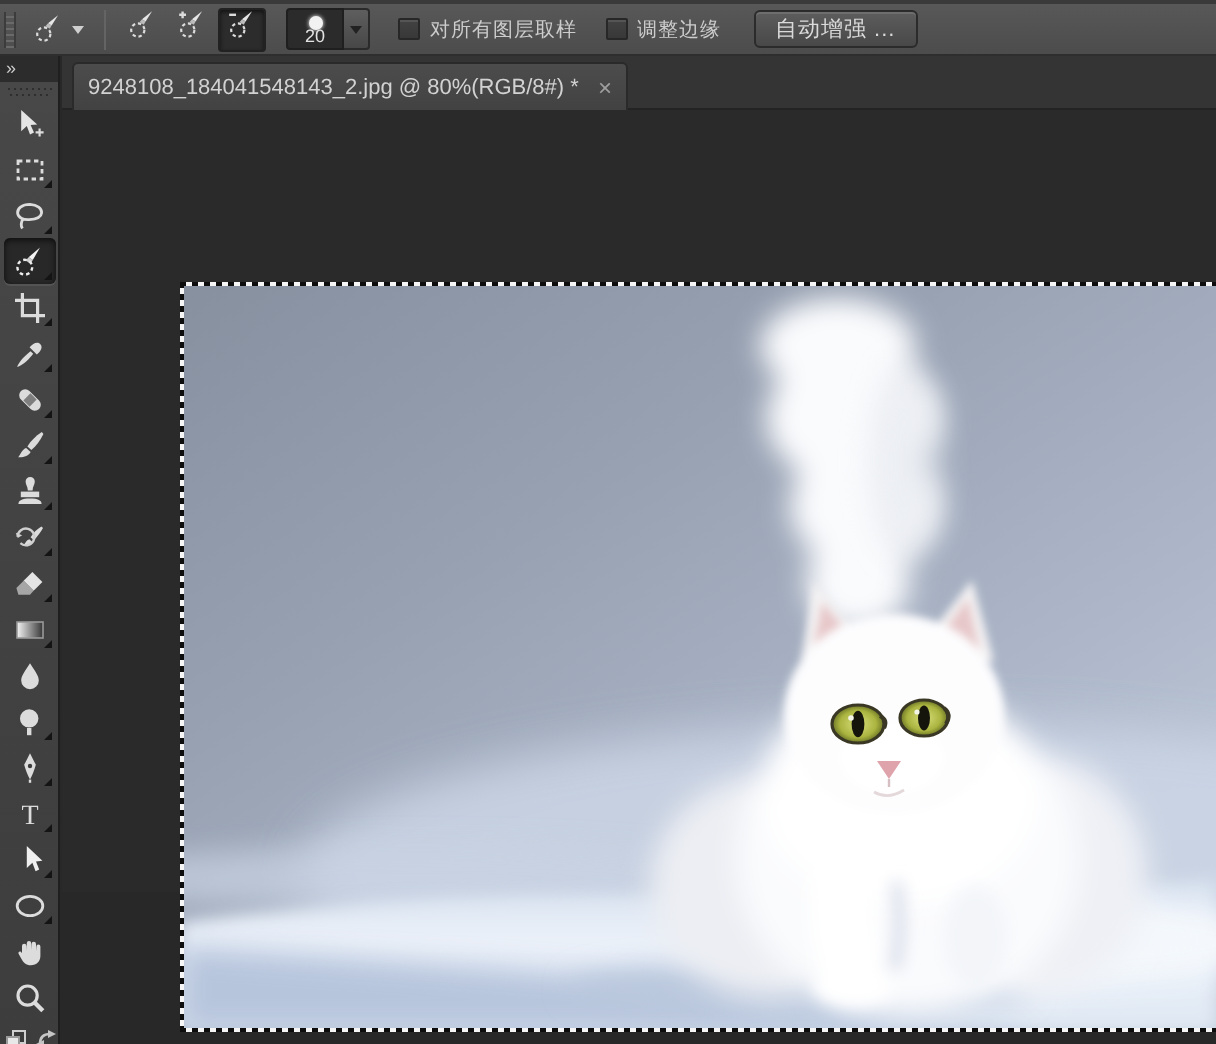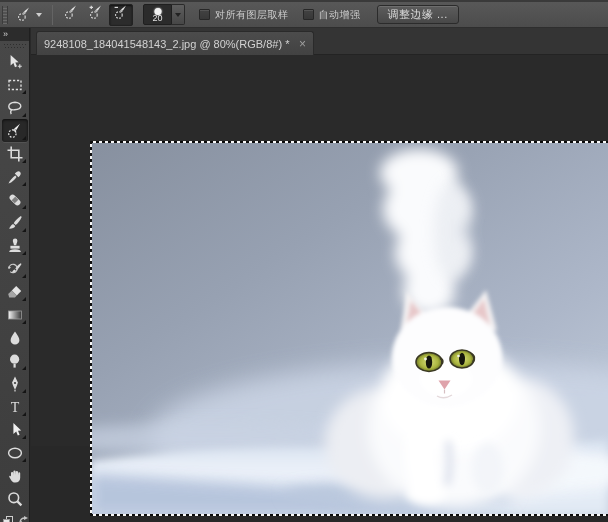--- a/index.html
+++ b/index.html
@@ -133,23 +133,23 @@
       <div class="size-caret-btn">
           <span class="dn"></span>
         </div>
     </div>
     <div class="check-wrap">
       <span class="checkbox"></span>
       <span class="check-label">对所有图层取样</span>
     </div>
     <div class="check-wrap">
       <span class="checkbox"></span>
-      <span class="check-label">自动增强</span>
-    </div>
-    <div class="refine-btn">调整边缘 ...</div>
+      <span class="check-label">调整边缘</span>
+    </div>
+    <div class="refine-btn">自动增强 ...</div>
   </div>
 
   <div class="tools-panel">
     <div class="tools-header">»</div>
     <div class="tools-grip">
         <i></i>
       </div>
     <div class="tools-list">
         <div class="tool">
           <svg width="18" height="18" viewBox="0 0 18 18">

